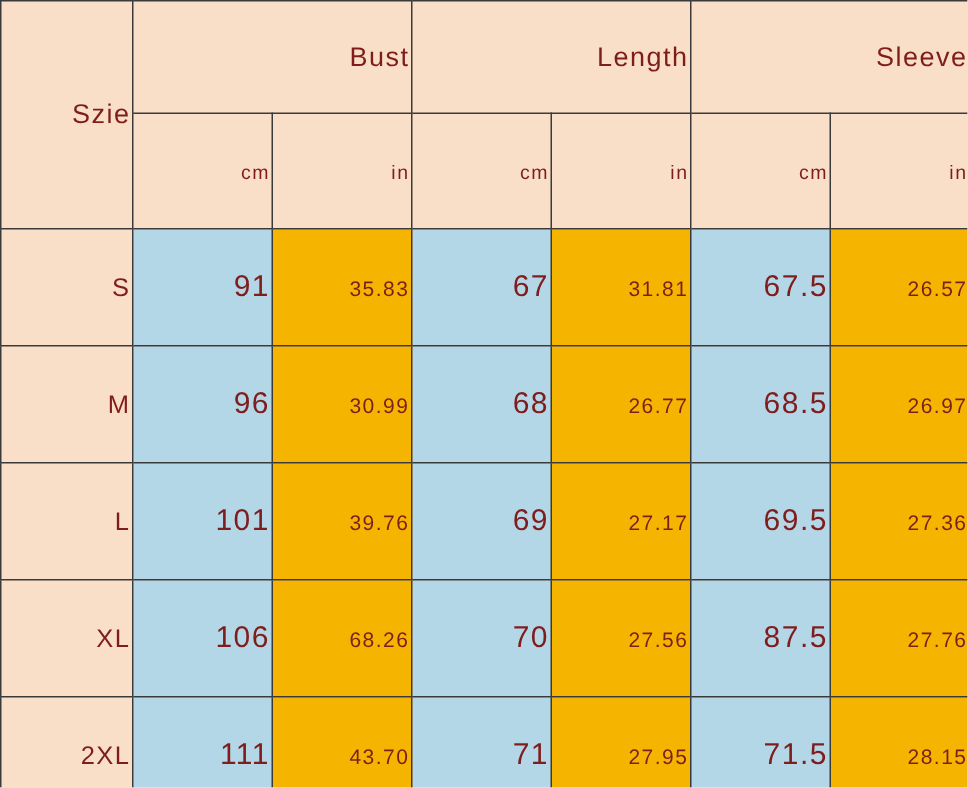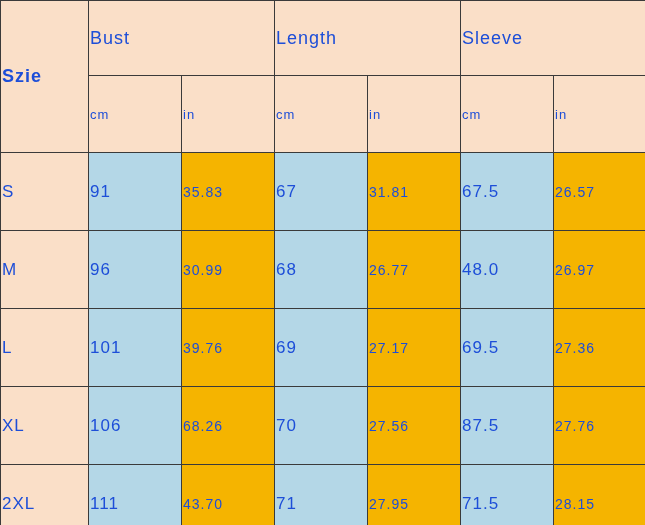--- a/index.html
+++ b/index.html
@@ -15,56 +15,56 @@
     overflow: hidden;
     font-family: "Liberation Sans", sans-serif;
   }
   table.size-table {
     border-collapse: collapse;
     width: 645px;
     table-layout: fixed;
   }
   table.size-table td {
     border: 1px solid #3a3a3a;
-    text-align: left;
+    text-align: right;
     vertical-align: middle;
     font-family: "Liberation Sans", sans-serif;
-    color: #1d4ed8;
+    color: #7f1d1d;
     letter-spacing: 1px;
   }
   
   col.c-size { width: 88px; }
   col.c-cm   { width: 93px; }
   col.c-in   { width: 93px; }
 
   
   td.grp-head {
     background: #fadfc8;
     font-size: 18px;
     height: 72px;
   }
   td.size-head {
     background: #fadfc8;
     font-size: 18px;
-    font-weight: bold;
+    font-weight: normal;
   }
   td.unit-head {
     background: #fadfc8;
     font-size: 13px;
     height: 74px;
   }
   
   td.size-cell {
     background: #fadfc8;
     font-size: 17px;
     height: 75px;
   }
   td.cm-cell {
     background: #b4d7e7;
-    font-size: 17px;
+    font-size: 20px;
   }
   td.in-cell {
     background: #f5b400;
     font-size: 14px;
   }
 </style>
 </head>
 <body>
 
 <div id="page">
@@ -103,21 +103,21 @@
         <td class="cm-cell">67.5</td>
         <td class="in-cell">26.57</td>
       </tr>
 
       <tr>
         <td class="size-cell">M</td>
         <td class="cm-cell">96</td>
         <td class="in-cell">30.99</td>
         <td class="cm-cell">68</td>
         <td class="in-cell">26.77</td>
-        <td class="cm-cell">48.0</td>
+        <td class="cm-cell">68.5</td>
         <td class="in-cell">26.97</td>
       </tr>
 
       <tr>
         <td class="size-cell">L</td>
         <td class="cm-cell">101</td>
         <td class="in-cell">39.76</td>
         <td class="cm-cell">69</td>
         <td class="in-cell">27.17</td>
         <td class="cm-cell">69.5</td>

